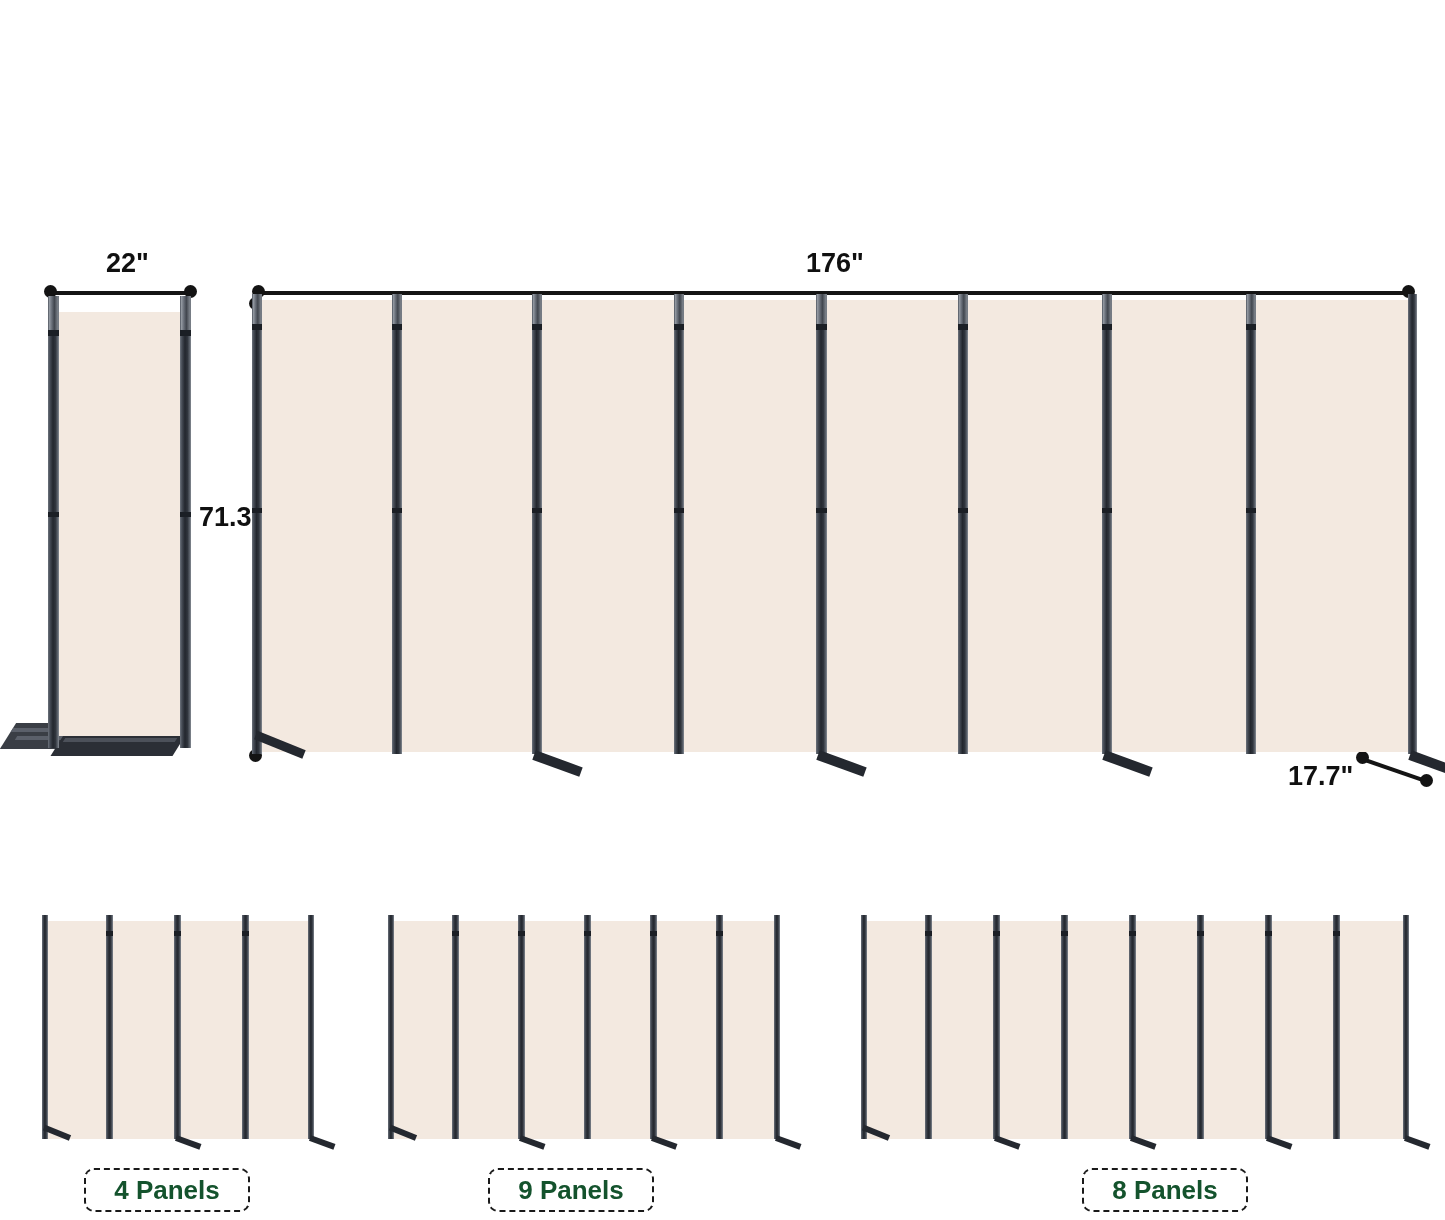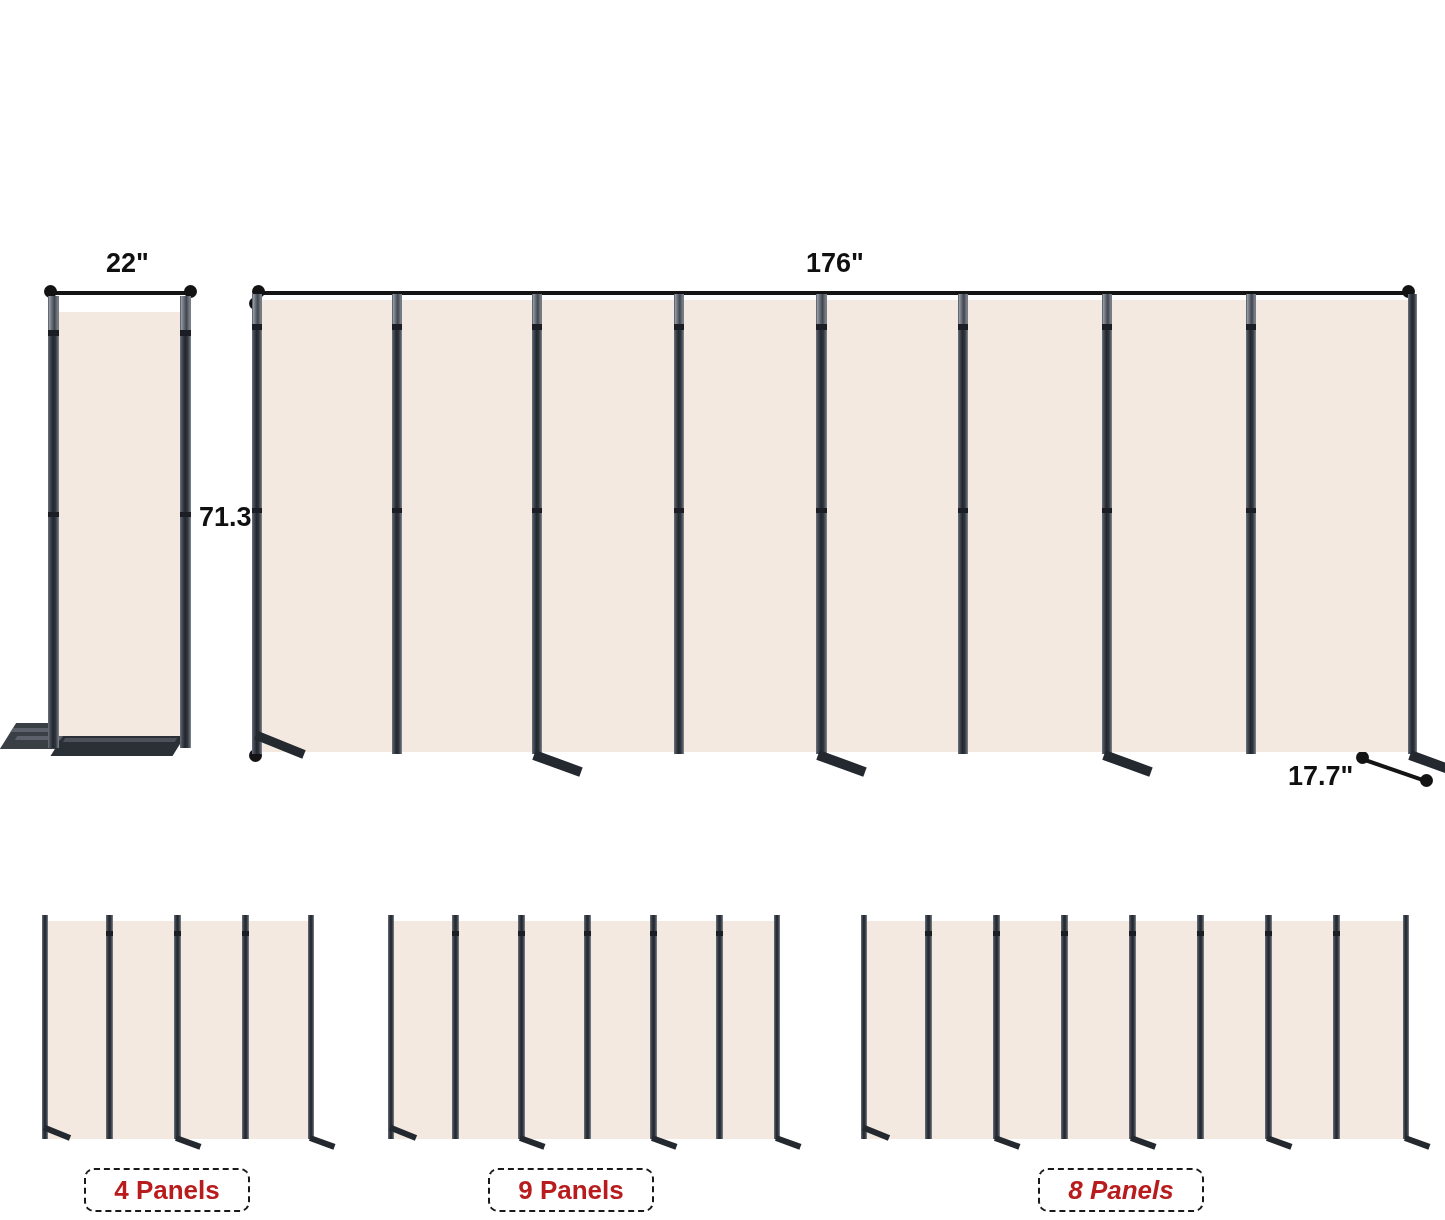--- a/index.html
+++ b/index.html
@@ -92,21 +92,21 @@
   }
 
   
   .caption{
     position:absolute;
     border:2px dashed #1a1a1a;
     border-radius:10px;
     display:flex;align-items:center;justify-content:center;
     font-size:26px;
     font-weight:bold;
-    color:#b91c1c;
+    color:#14532d;
     background:#ffffff;
     box-sizing:border-box;
     white-space:nowrap;
   }
 </style>
 </head>
 <body>
 
 <div class="stage">
 
@@ -289,15 +289,15 @@
 
     <div class="foot-l" style="left:6px;top:230px;width:28px;height:6px;transform:rotate(22deg);transform-origin:right center;"></div>
     <div class="foot-r" style="left:140px;top:230px;width:26px;height:6px;transform:rotate(20deg);transform-origin:left center;"></div>
     <div class="foot-r" style="left:276px;top:230px;width:26px;height:6px;transform:rotate(20deg);transform-origin:left center;"></div>
     <div class="foot-r" style="left:412px;top:230px;width:26px;height:6px;transform:rotate(20deg);transform-origin:left center;"></div>
     <div class="foot-r" style="left:550px;top:230px;width:26px;height:6px;transform:rotate(20deg);transform-origin:left center;"></div>
   </div>
 
   <div class="caption" style="left:84px;top:1168px;width:166px;height:44px;">4 Panels</div>
   <div class="caption" style="left:488px;top:1168px;width:166px;height:44px;">9 Panels</div>
-  <div class="caption" style="left:1038px;top:1168px;width:166px;height:44px;font-style:italic;">8 Panels</div>
+  <div class="caption" style="left:1082px;top:1168px;width:166px;height:44px;">8 Panels</div>
 
 </div>
 
 </body></html>

